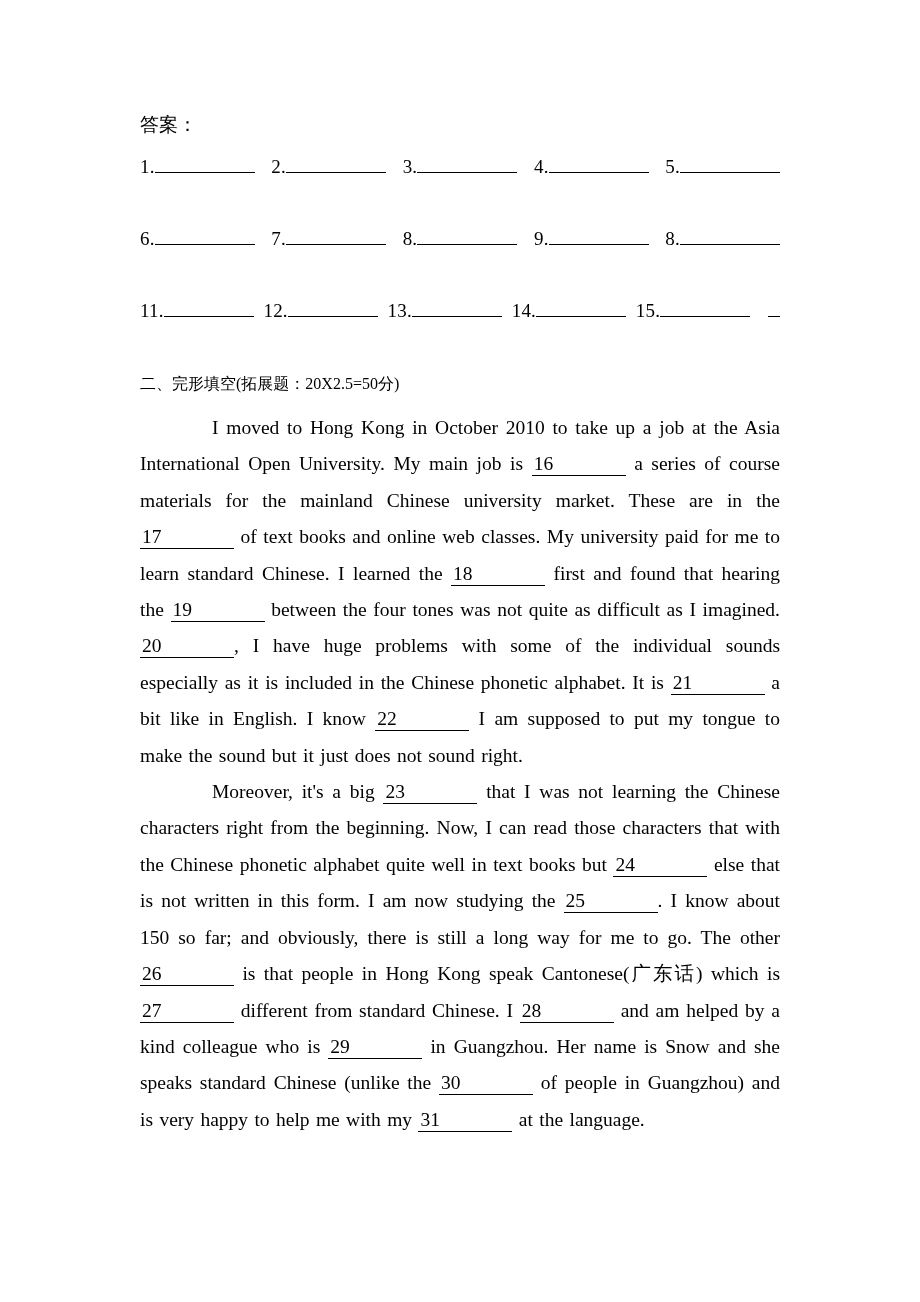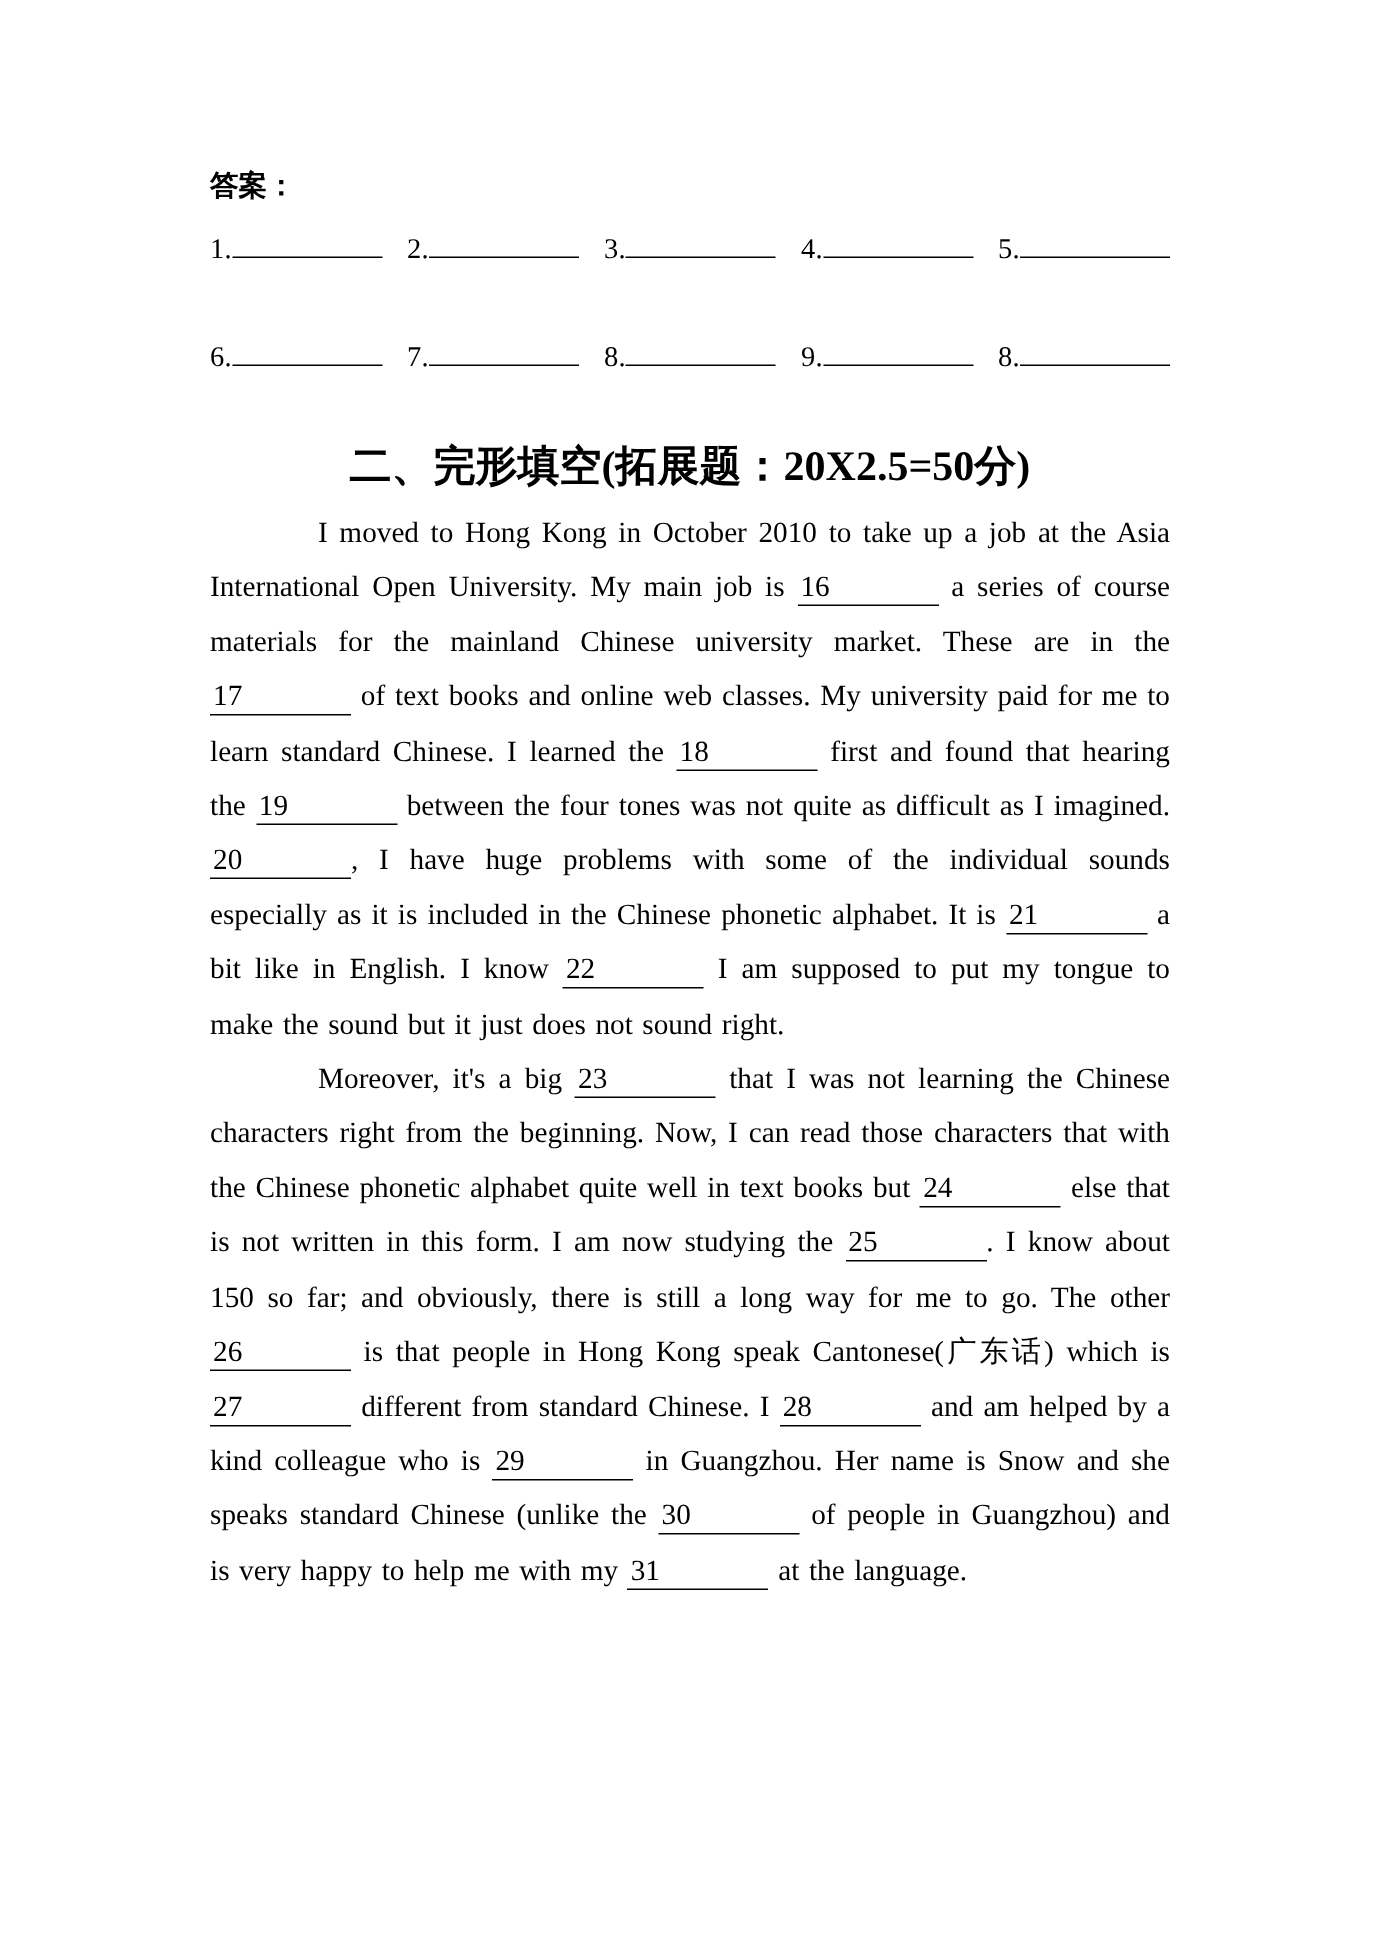--- a/index.html
+++ b/index.html
@@ -15,21 +15,20 @@
     height: 1302px;
     background: #ffffff;
     overflow: hidden;
     box-sizing: border-box;
     padding: 112px 140px 0 140px;
   }
   .answers-label {
     font-size: 19px;
     line-height: 26px;
     margin-bottom: 16px;
-    font-weight: bold;
   }
   .answer-rows { width: 640px; }
   .answer-row {
     display: flex;
     justify-content: space-between;
     align-items: baseline;
     font-size: 19px;
     line-height: 26px;
     margin-bottom: 46px;
     white-space: nowrap;
@@ -43,25 +42,24 @@
   }
   .answer-row.row-3 .answer-line { width: 90px; }
   .answer-row.row-3 .answer-item:last-of-type .answer-line { width: 108px; }
   .answer-trailing {
     display: inline-block;
     width: 12px;
     margin-left: 8px;
     border-bottom: 1px solid #000;
   }
   .section-heading {
-    font-size: 28px;
-    font-weight: bold;
+    font-size: 16px;
+    font-weight: normal;
     margin: 26px 0 12px 0;
     line-height: 28px;
-    text-align: center;
   }
   .passage p {
     font-size: 19.5px;
     line-height: 36.4px;
     text-align: justify;
     text-indent: 72px;
     margin: 0;
     word-spacing: 1.5px;
   }
   .blank {
@@ -118,20 +116,43 @@
         </span>
         <span class="answer-item">
           <span class="answer-num">9.</span>
           <span class="answer-line"></span>
         </span>
         <span class="answer-item">
           <span class="answer-num">8.</span>
           <span class="answer-line"></span>
         </span>
       </div>
+      <div class="answer-row row-3">
+        <span class="answer-item">
+          <span class="answer-num">11.</span>
+          <span class="answer-line"></span>
+        </span>
+        <span class="answer-item">
+          <span class="answer-num">12.</span>
+          <span class="answer-line"></span>
+        </span>
+        <span class="answer-item">
+          <span class="answer-num">13.</span>
+          <span class="answer-line"></span>
+        </span>
+        <span class="answer-item">
+          <span class="answer-num">14.</span>
+          <span class="answer-line"></span>
+        </span>
+        <span class="answer-item">
+          <span class="answer-num">15.</span>
+          <span class="answer-line"></span>
+        </span>
+        <span class="answer-trailing"></span>
+      </div>
     </div>
 
   <h2 class="section-heading">二、完形填空(拓展题：20X2.5=50分)</h2>
 
   <div class="passage">
       <p>I moved to Hong Kong in October 2010 to take up a job at the Asia International Open University. My main job is <span class="blank">16</span> a series of course materials for the mainland Chinese university market. These are in the <span class="blank">17</span> of text books and online web classes. My university paid for me to learn standard Chinese. I learned the <span class="blank">18</span> first and found that hearing the <span class="blank">19</span> between the four tones was not quite as difficult as I imagined. <span class="blank">20</span>, I have huge problems with some of the individual sounds especially as it is included in the Chinese phonetic alphabet. It is <span class="blank">21</span> a bit like in English. I know <span class="blank">22</span> I am supposed to put my tongue to make the sound but it just does not sound right.</p>
       <p>Moreover, it's a big <span class="blank">23</span> that I was not learning the Chinese characters right from the beginning. Now, I can read those characters that with the Chinese phonetic alphabet quite well in text books but <span class="blank">24</span> else that is not written in this form. I am now studying the <span class="blank">25</span>. I know about 150 so far; and obviously, there is still a long way for me to go. The other <span class="blank">26</span> is that people in Hong Kong speak Cantonese(广东话) which is <span class="blank">27</span> different from standard Chinese. I <span class="blank">28</span> and am helped by a kind colleague who is <span class="blank">29</span> in Guangzhou. Her name is Snow and she speaks standard Chinese (unlike the <span class="blank">30</span> of people in Guangzhou) and is very happy to help me with my <span class="blank">31</span> at the language.</p>
     </div>
 </div>
 

